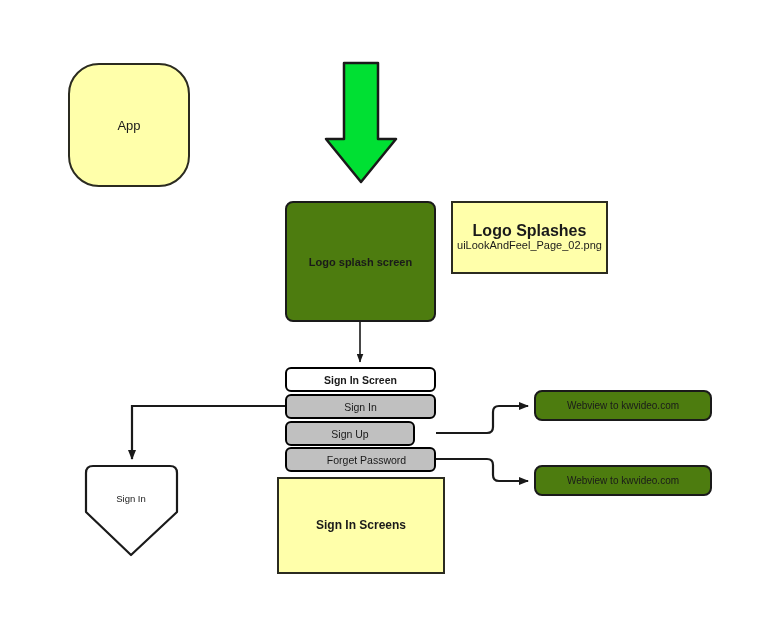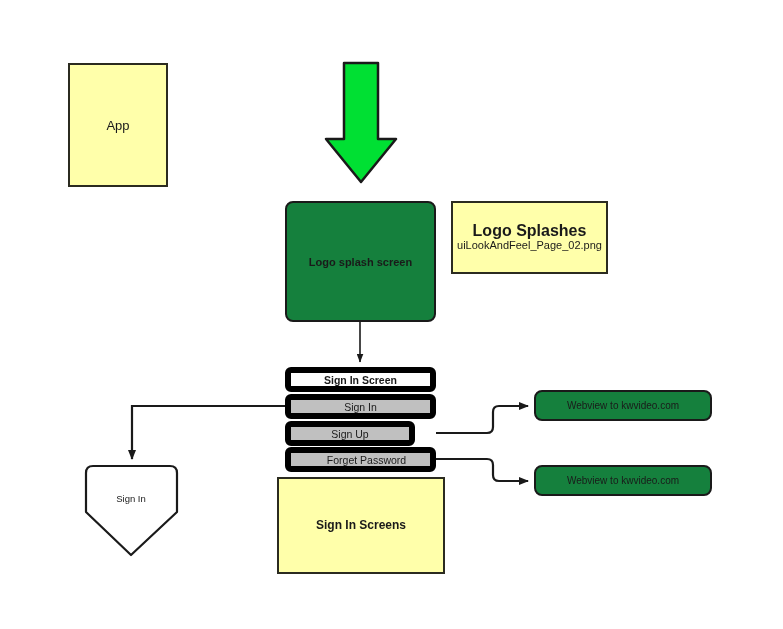--- a/index.html
+++ b/index.html
@@ -52,21 +52,21 @@
   }
   .note-line {
     font-size: 11px;
     line-height: 15px;
   }
 
   
   .box {
     position: absolute;
     box-sizing: border-box;
-    background: #15803d;
+    background: #4d7c0f;
     border: 2px solid #1a1a1a;
     border-radius: 8px;
     display: flex;
     align-items: center;
     justify-content: center;
     color: #1a1a1a;
   }
   .box-label {
     font-size: 11px;
     font-weight: bold;
@@ -75,21 +75,21 @@
   .webview-label {
     font-size: 10px;
     font-weight: normal;
     text-align: center;
   }
 
   
   .stack-row {
     position: absolute;
     box-sizing: border-box;
-    border: 6px solid #000000;
+    border: 2px solid #000000;
     border-radius: 6px;
     display: flex;
     align-items: center;
     justify-content: center;
     color: #1a1a1a;
   }
   .stack-head {
     background: #ffffff;
     font-weight: bold;
     font-size: 10.5px;
@@ -149,21 +149,21 @@
   <svg id="shapes" viewBox="0 0 783 629" xmlns="http://www.w3.org/2000/svg">
     <g>
       <path d="M344,63 L378,63 L378,139 L396,139 L361,182 L326,139 L344,139 Z" fill="#00e033" stroke="#1a1a1a" stroke-width="2.5" stroke-linejoin="round"></path>
     </g>
 
     <g>
       <path d="M86,473 Q86,466 93,466 L170,466 Q177,466 177,473 L177,512 L131,555 L86,512 Z" fill="#ffffff" stroke="#1a1a1a" stroke-width="2.2" stroke-linejoin="round"></path>
     </g>
   </svg>
 
-  <div class="note" style="left:68px; top:63px; width:100px; height:124px;">
+  <div class="note" style="left:68px; top:63px; width:122px; height:124px;border-radius:31px;">
     <div class="note-inner">
       <div class="note-title" style="font-weight:normal; font-size:13px;">App</div>
     </div>
     <svg class="note-fold" width="26" height="26" viewBox="0 0 26 26" style="top:-2px; right:-2px;">
       <path d="M0,0 L26,26 L0,26 Z" fill="#ffffaa"></path>
       <path d="M26,0 L26,26 L0,0 Z" fill="#ffffff"></path>
       <path d="M0,0 L26,26 L0,26 Z" fill="#8c8c70" stroke="#2b2b20" stroke-width="2"></path>
     </svg>
   </div>
 

